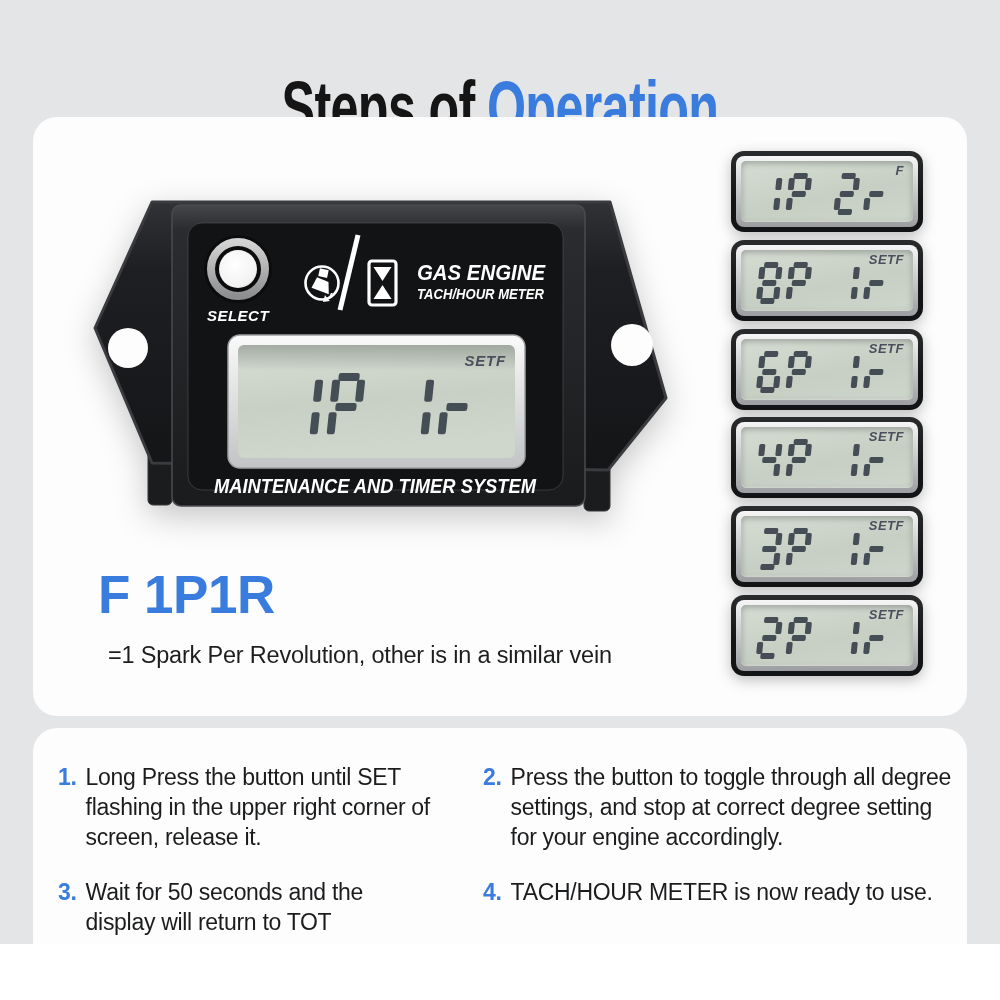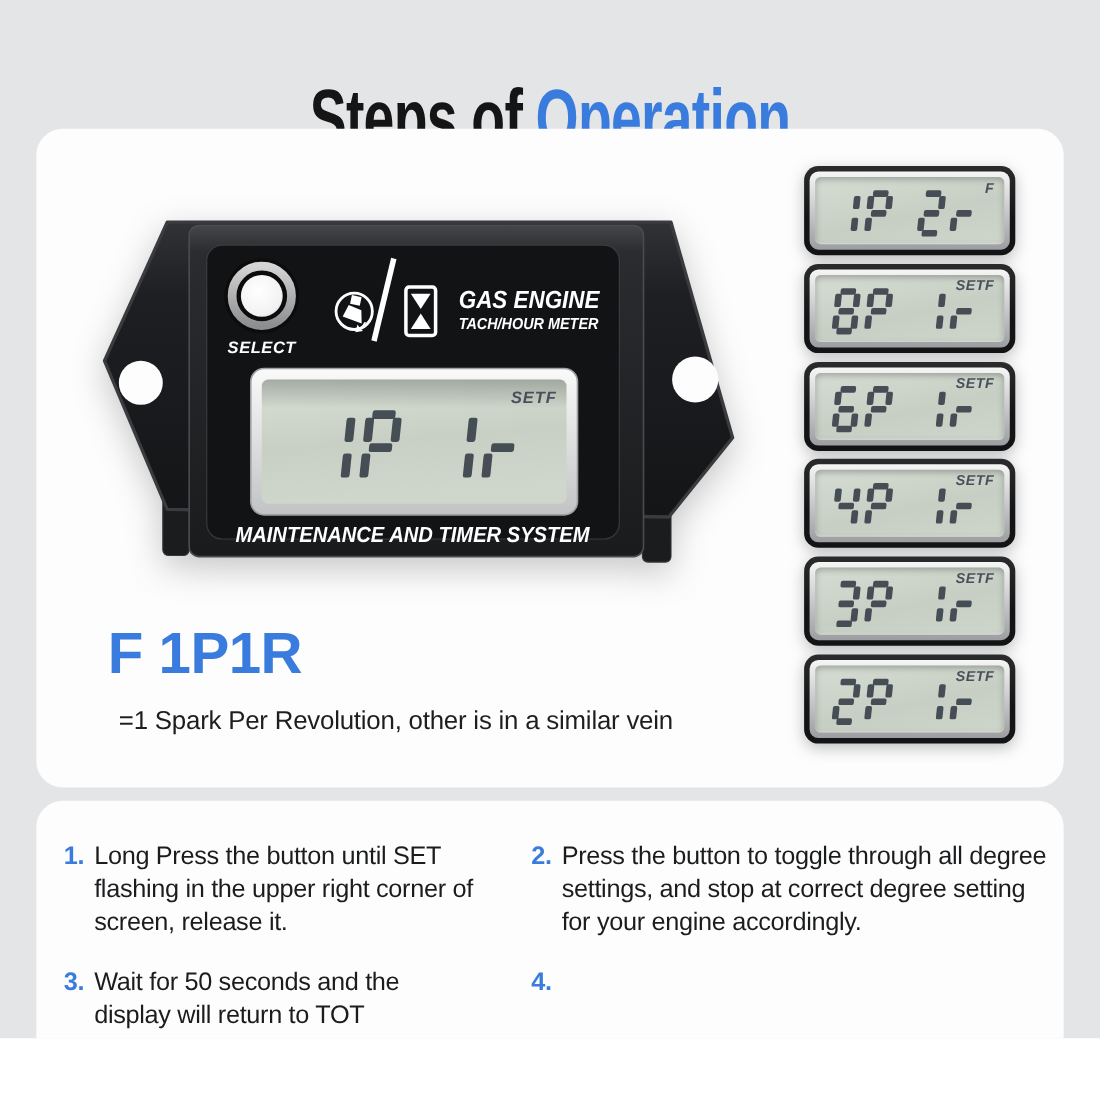--- a/index.html
+++ b/index.html
@@ -345,15 +345,16 @@
   <div class="step" id="step-2">
     <span class="num">2.</span>
     <span class="txt">Press the button to toggle through all degree settings, and stop at correct degree setting for your engine accordingly.</span>
   </div>
   <div class="step" id="step-3">
     <span class="num">3.</span>
     <span class="txt">Wait for 50 seconds and the display will return to TOT</span>
   </div>
   <div class="step" id="step-4">
     <span class="num">4.</span>
+    <span class="txt">TACH/HOUR METER is now ready to use.</span>
   </div>
 
 </div>
 
 </body></html>

